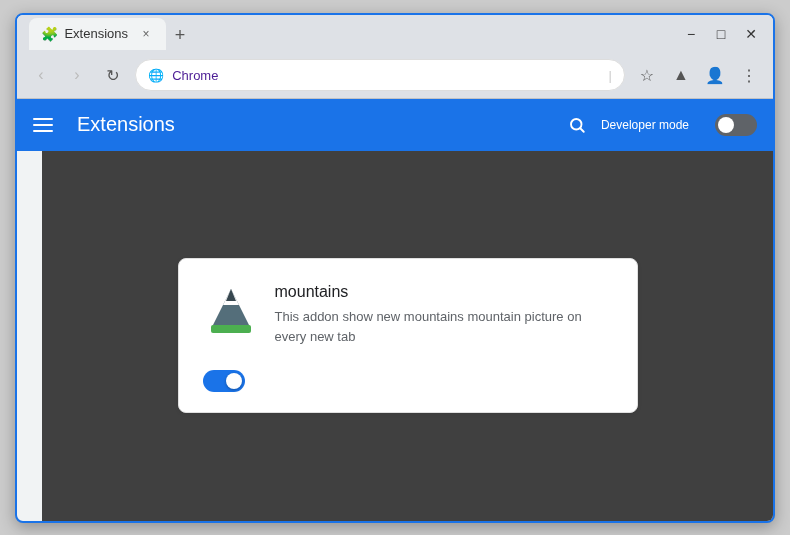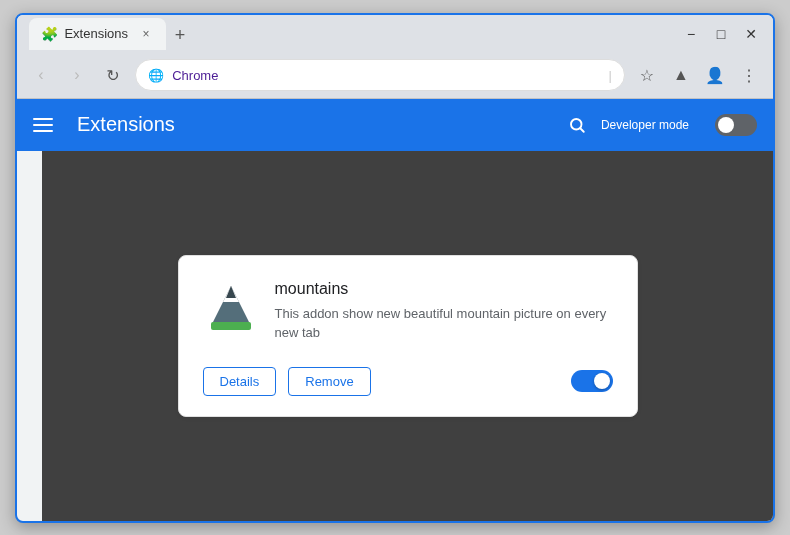--- a/index.html
+++ b/index.html
@@ -489,29 +489,25 @@
 
             <polygon points="28,6 36,22 20,22" fill="white"></polygon>
 
             <rect x="8" y="42" width="40" height="8" rx="2" fill="#4caf50"></rect>
 
             <polygon points="28,6 33,18 23,18" fill="#37474f"></polygon>
           </svg>
         </div>
         <div class="ext-info">
           <div class="ext-name">mountains</div>
-          <div class="ext-desc">This addon show new beautiful mountain picture on every new tab</div>
+          <div class="ext-desc">This addon show new mountains mountain picture on every new tab</div>
         </div>
       </div>
 
       <div class="ext-card-footer">
-        <div class="ext-actions">
-          <button class="btn-details">Details</button>
-          <button class="btn-remove">Remove</button>
-        </div>
         <div class="ext-toggle">
           <div class="ext-toggle-track">
             <div class="ext-toggle-thumb"></div>
           </div>
         </div>
       </div>
     </div>
 
   </div>
 </div>

